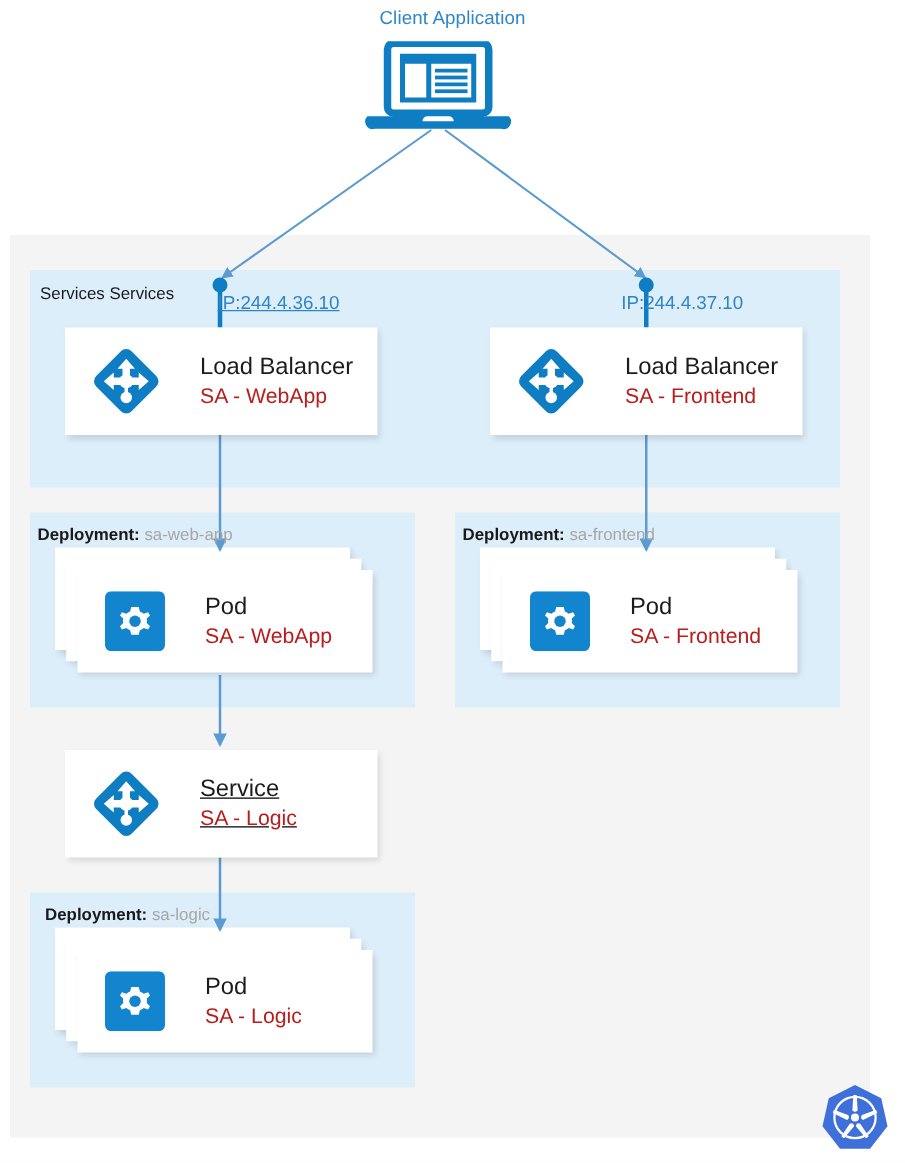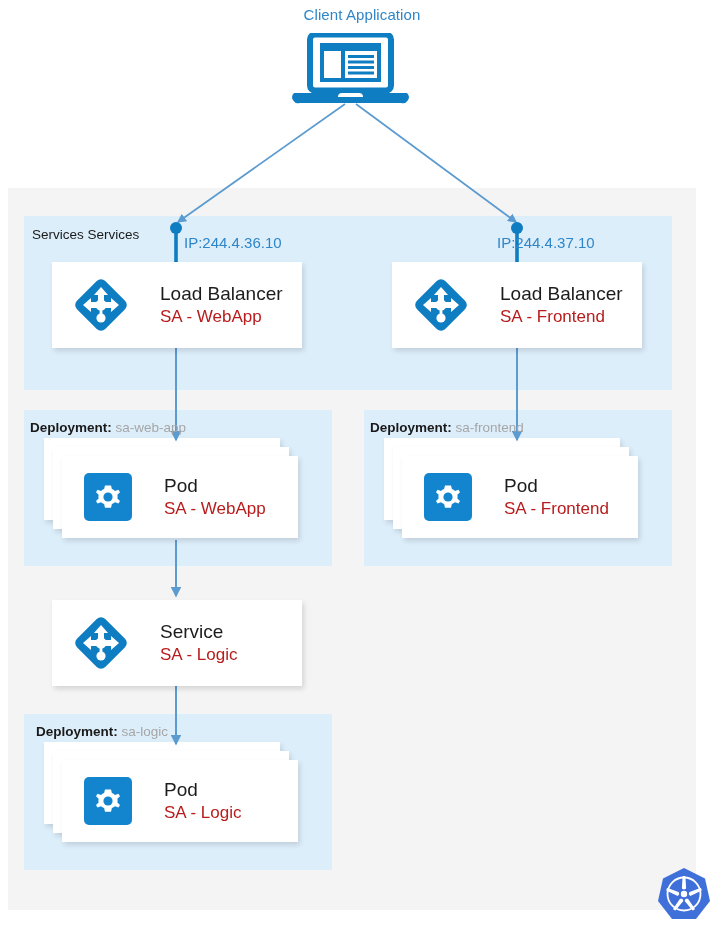--- a/index.html
+++ b/index.html
@@ -103,34 +103,34 @@
   .stack-sheet {
     position: absolute;
     background: #ffffff;
     box-shadow: 2px 3px 5px rgba(0,0,0,.13);
     z-index: 3;
   }
 
   
   #card-lb-webapp   { left: 52px;  top: 262px; width: 250px; height: 86px; }
   #card-lb-frontend { left: 392px; top: 262px; width: 250px; height: 86px; }
-  #card-service-logic { left: 52px; top: 600px; width: 250px; height: 86px; }
+  #card-service-logic { left: 52px; top: 600px; width: 250px; height: 86px; text-decoration: underline; }
   #card-pod-webapp  { left: 62px;  top: 456px; width: 236px; height: 82px; }
   #card-pod-frontend{ left: 402px; top: 456px; width: 236px; height: 82px; }
   #card-pod-logic   { left: 62px;  top: 760px; width: 236px; height: 82px; }
 
   
   .ip-label {
     position: absolute;
     font-size: 15px;
     color: #2e86c9;
     white-space: nowrap;
     z-index: 7;
   }
-  #ip-webapp   { left: 184px; top: 234px; }
+  #ip-webapp   { left: 174px; top: 234px; text-decoration: underline; }
   #ip-frontend { left: 497px; top: 234px; }
 
   
   #connectors {
     position: absolute;
     left: 0; top: 0;
     width: 724px; height: 930px;
     pointer-events: none;
     z-index: 4;
   }

